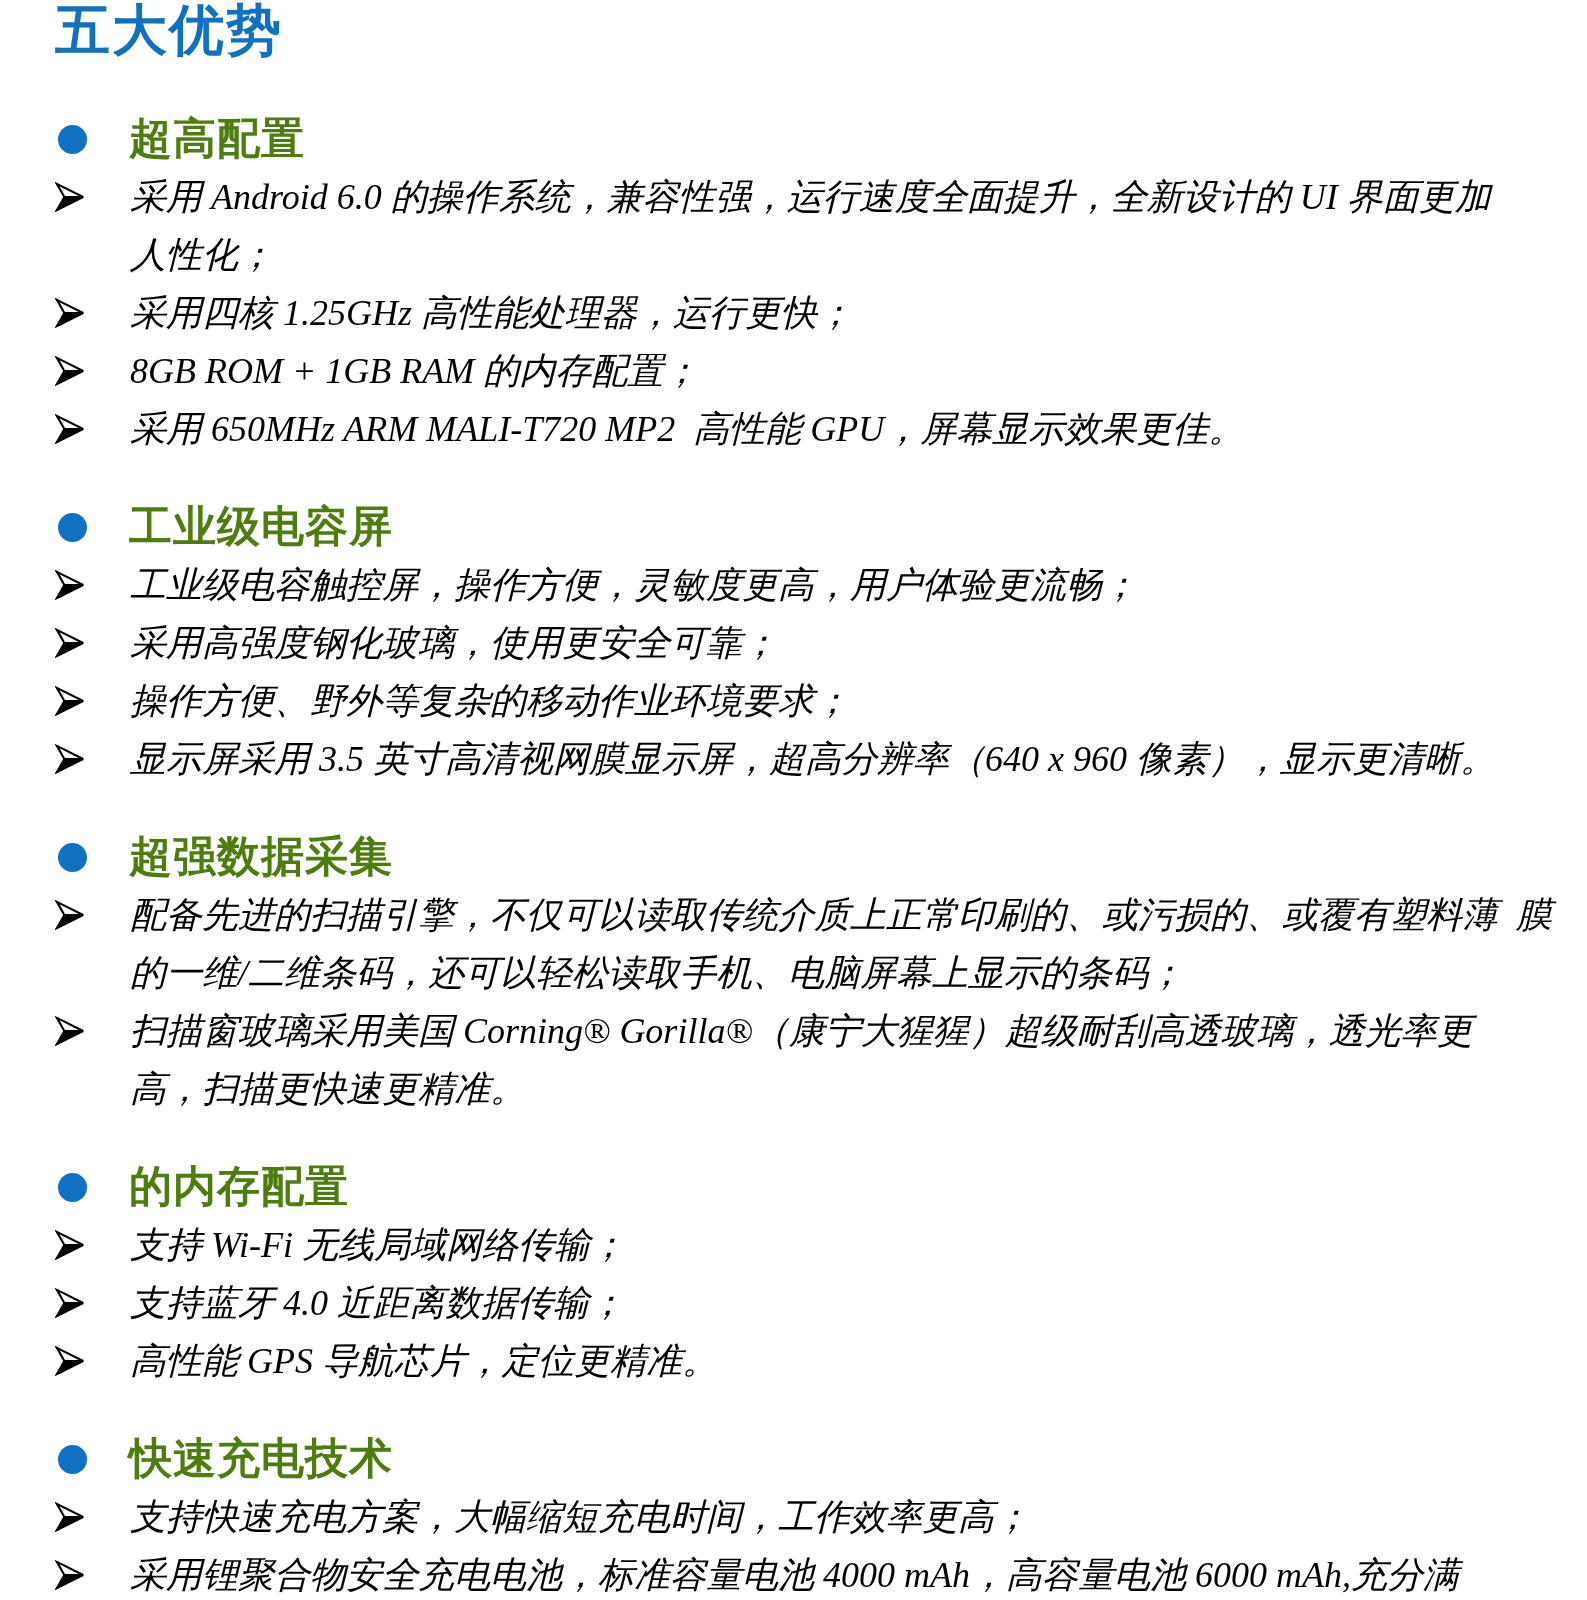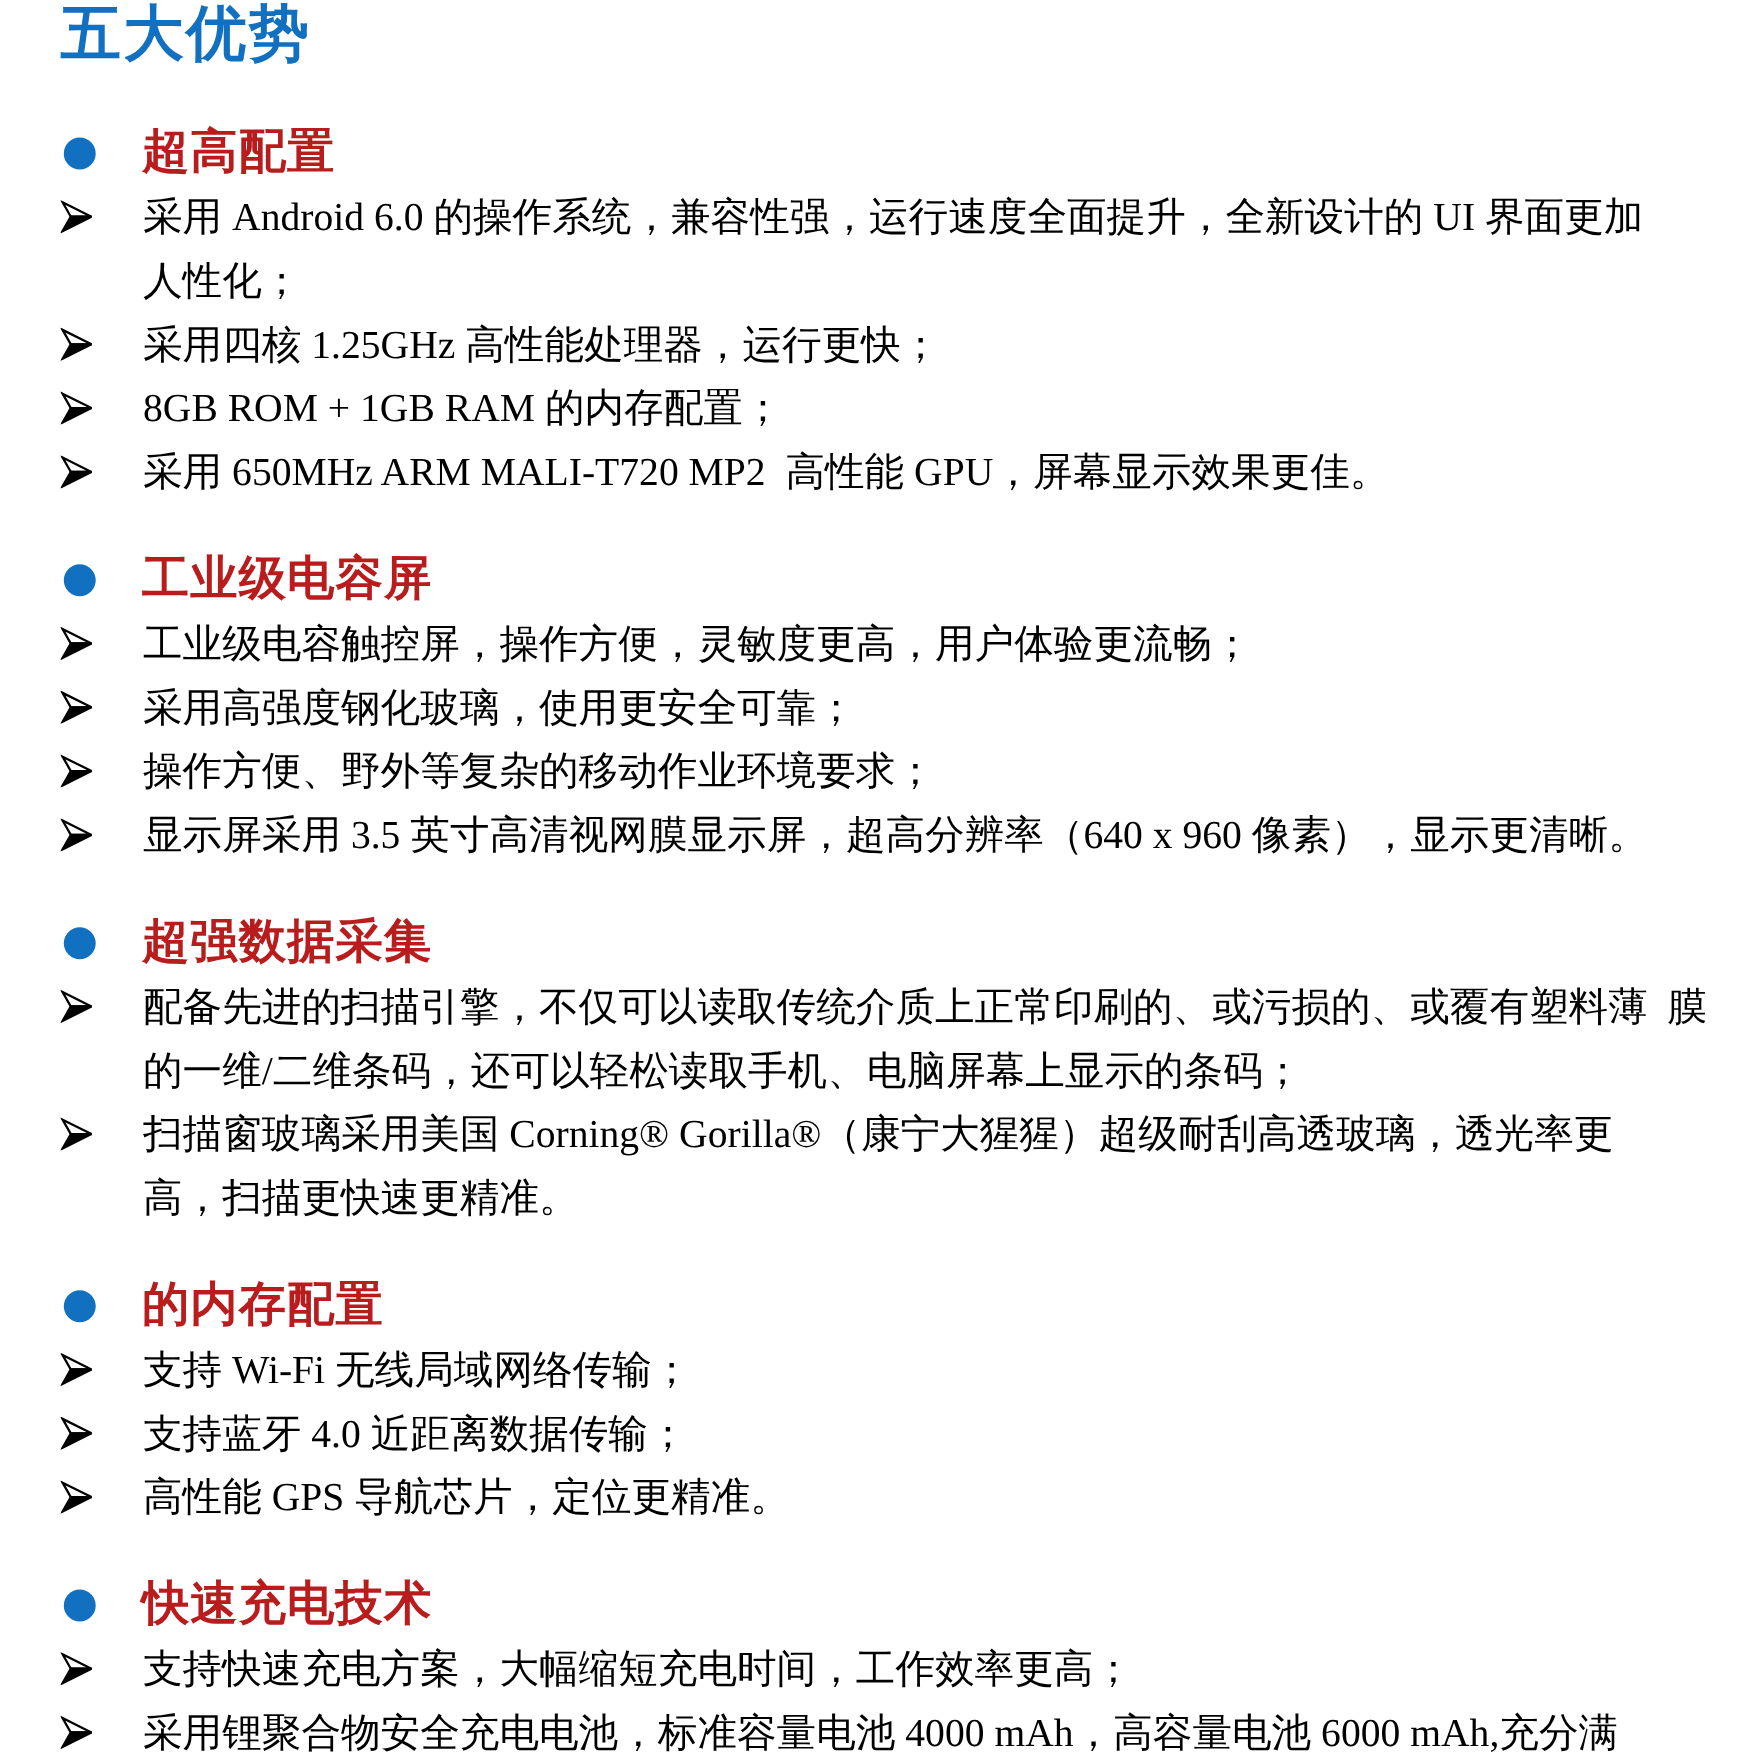--- a/index.html
+++ b/index.html
@@ -42,32 +42,33 @@
     height: 29px;
     border-radius: 50%;
     background: #1170c0;
     margin-left: 3px;
   }
   .heading-text {
     margin-left: 42px;
     font-size: 43px;
     line-height: 58px;
     font-weight: 700;
-    color: #b91c1c;
+    color: #4d7c0f;
     letter-spacing: 1px;
   }
   .item {
     position: relative;
     padding-left: 75px;
   }
   .item-text {
     margin: 0;
     font-size: 36px;
     line-height: 58px;
     white-space: pre;
+    font-style: italic;
   }
   .arrow {
     position: absolute;
     left: 0;
     top: 14px;
     width: 30px;
     height: 30px;
   }
   .arrow svg {
     display: block;

